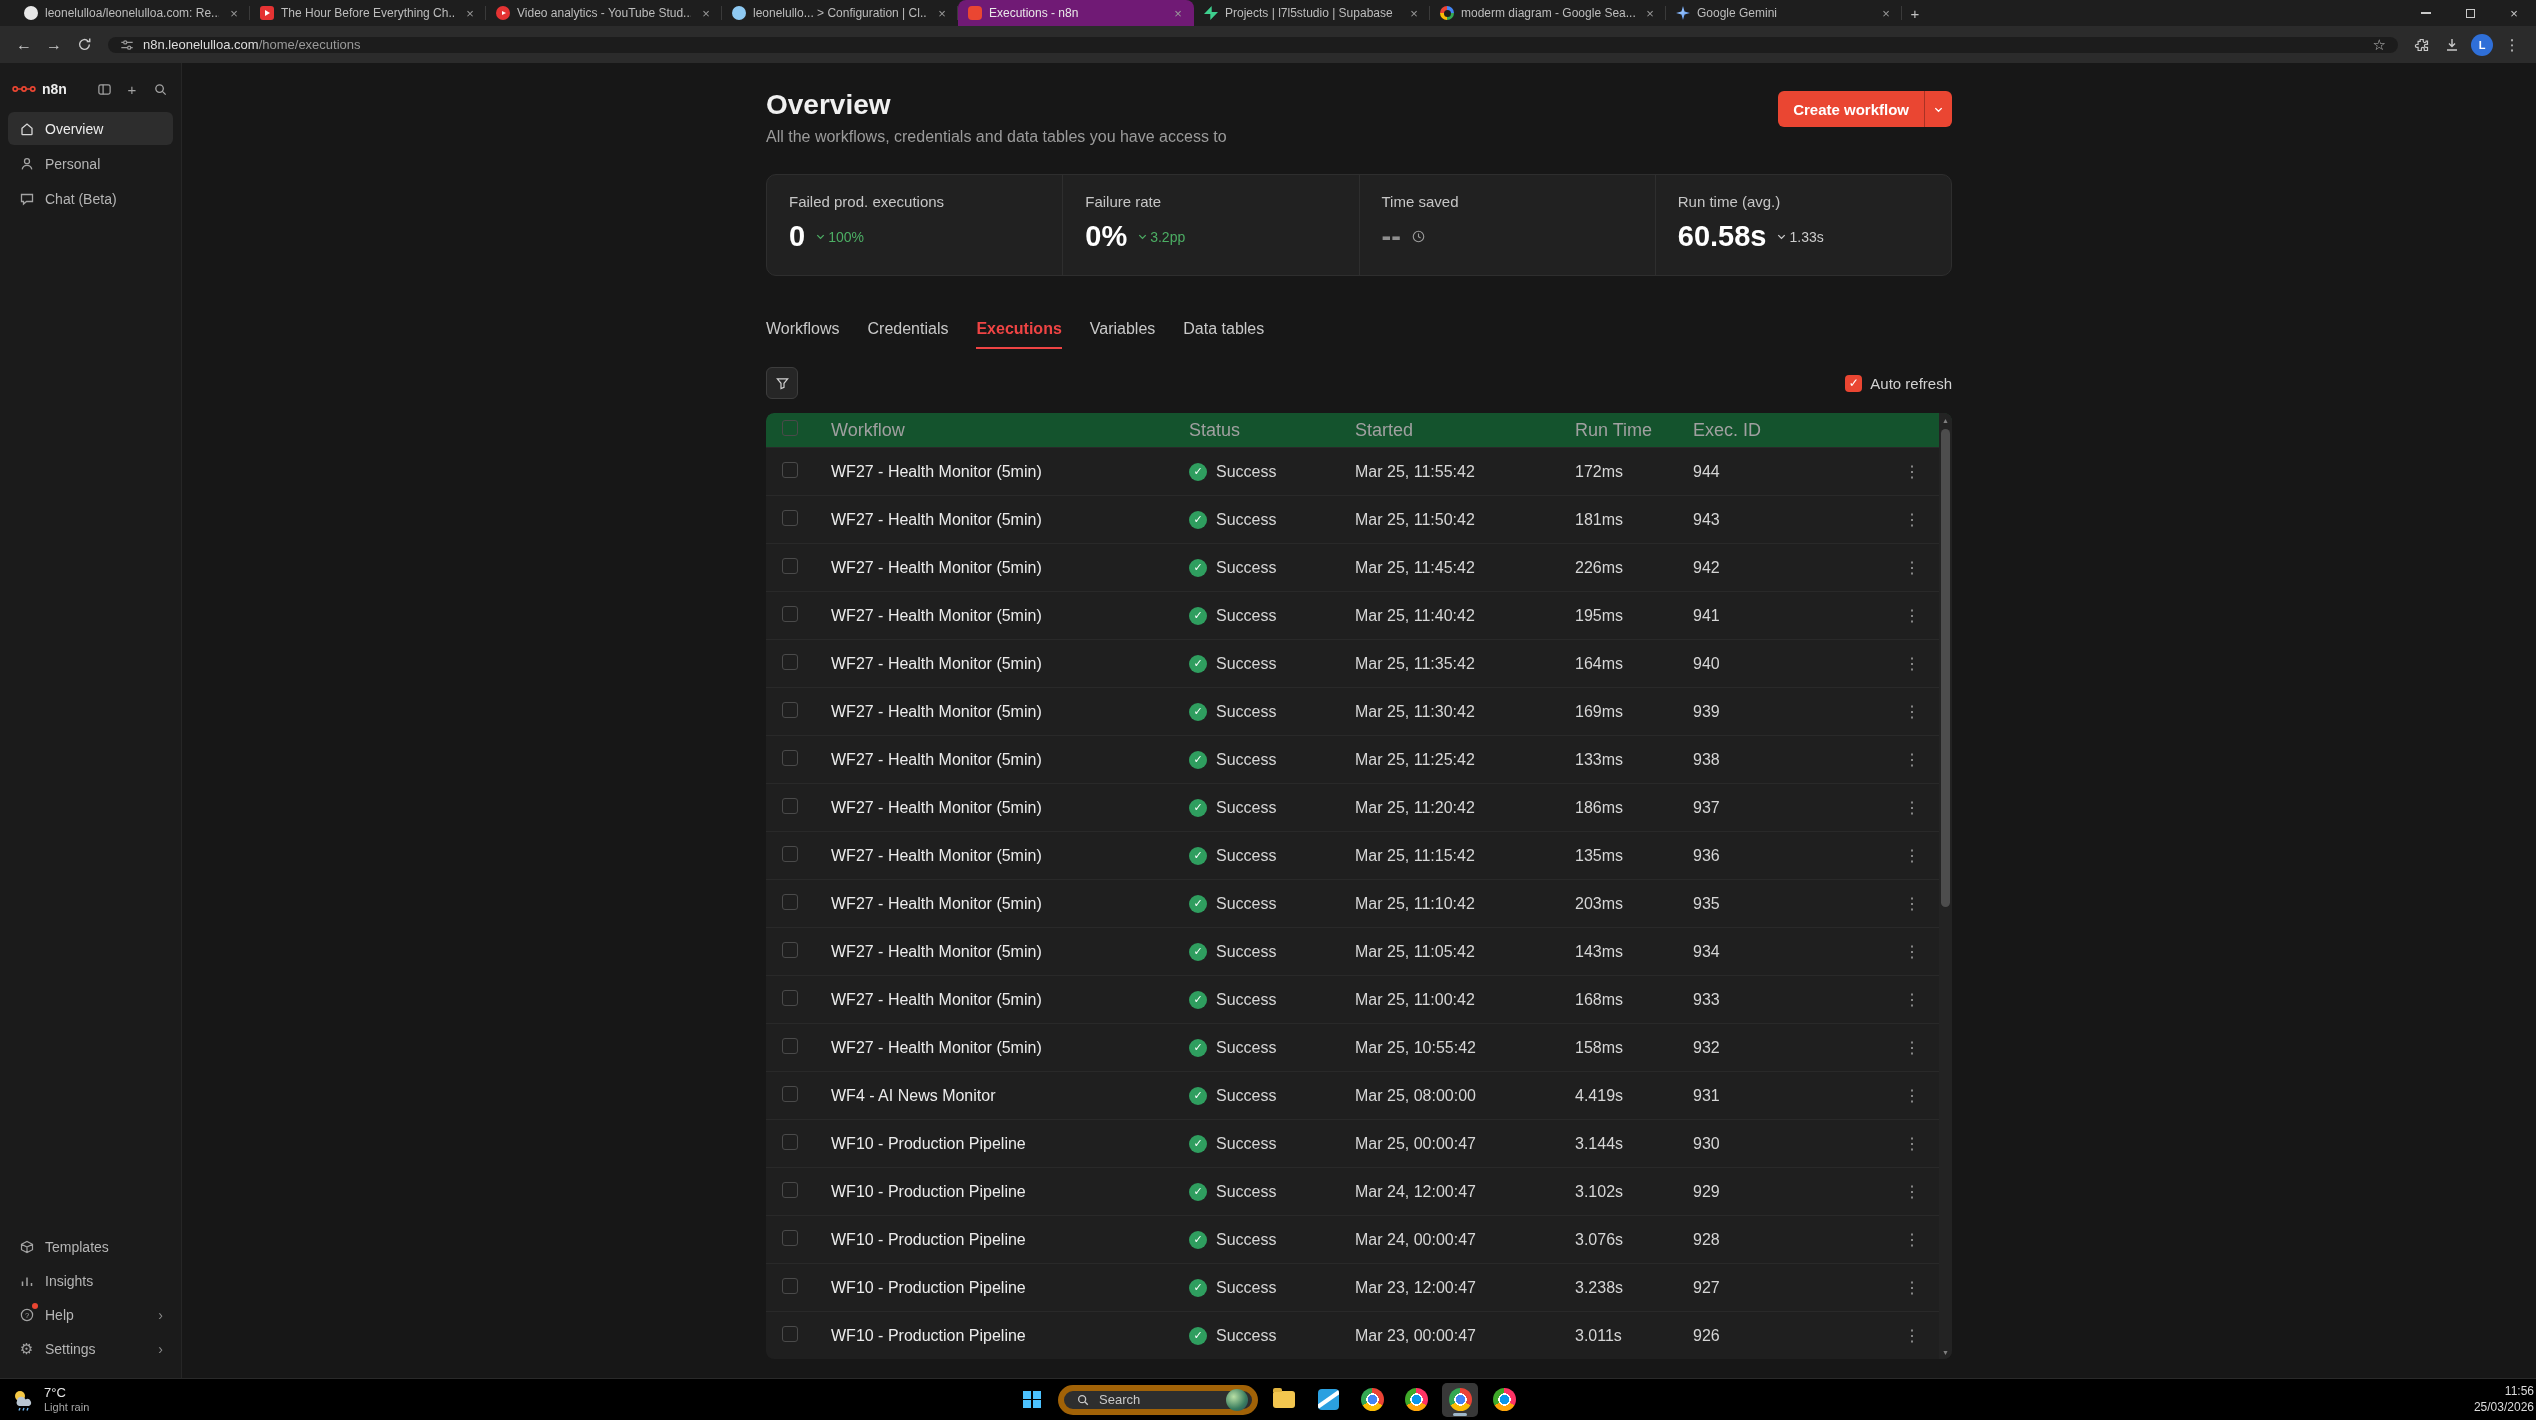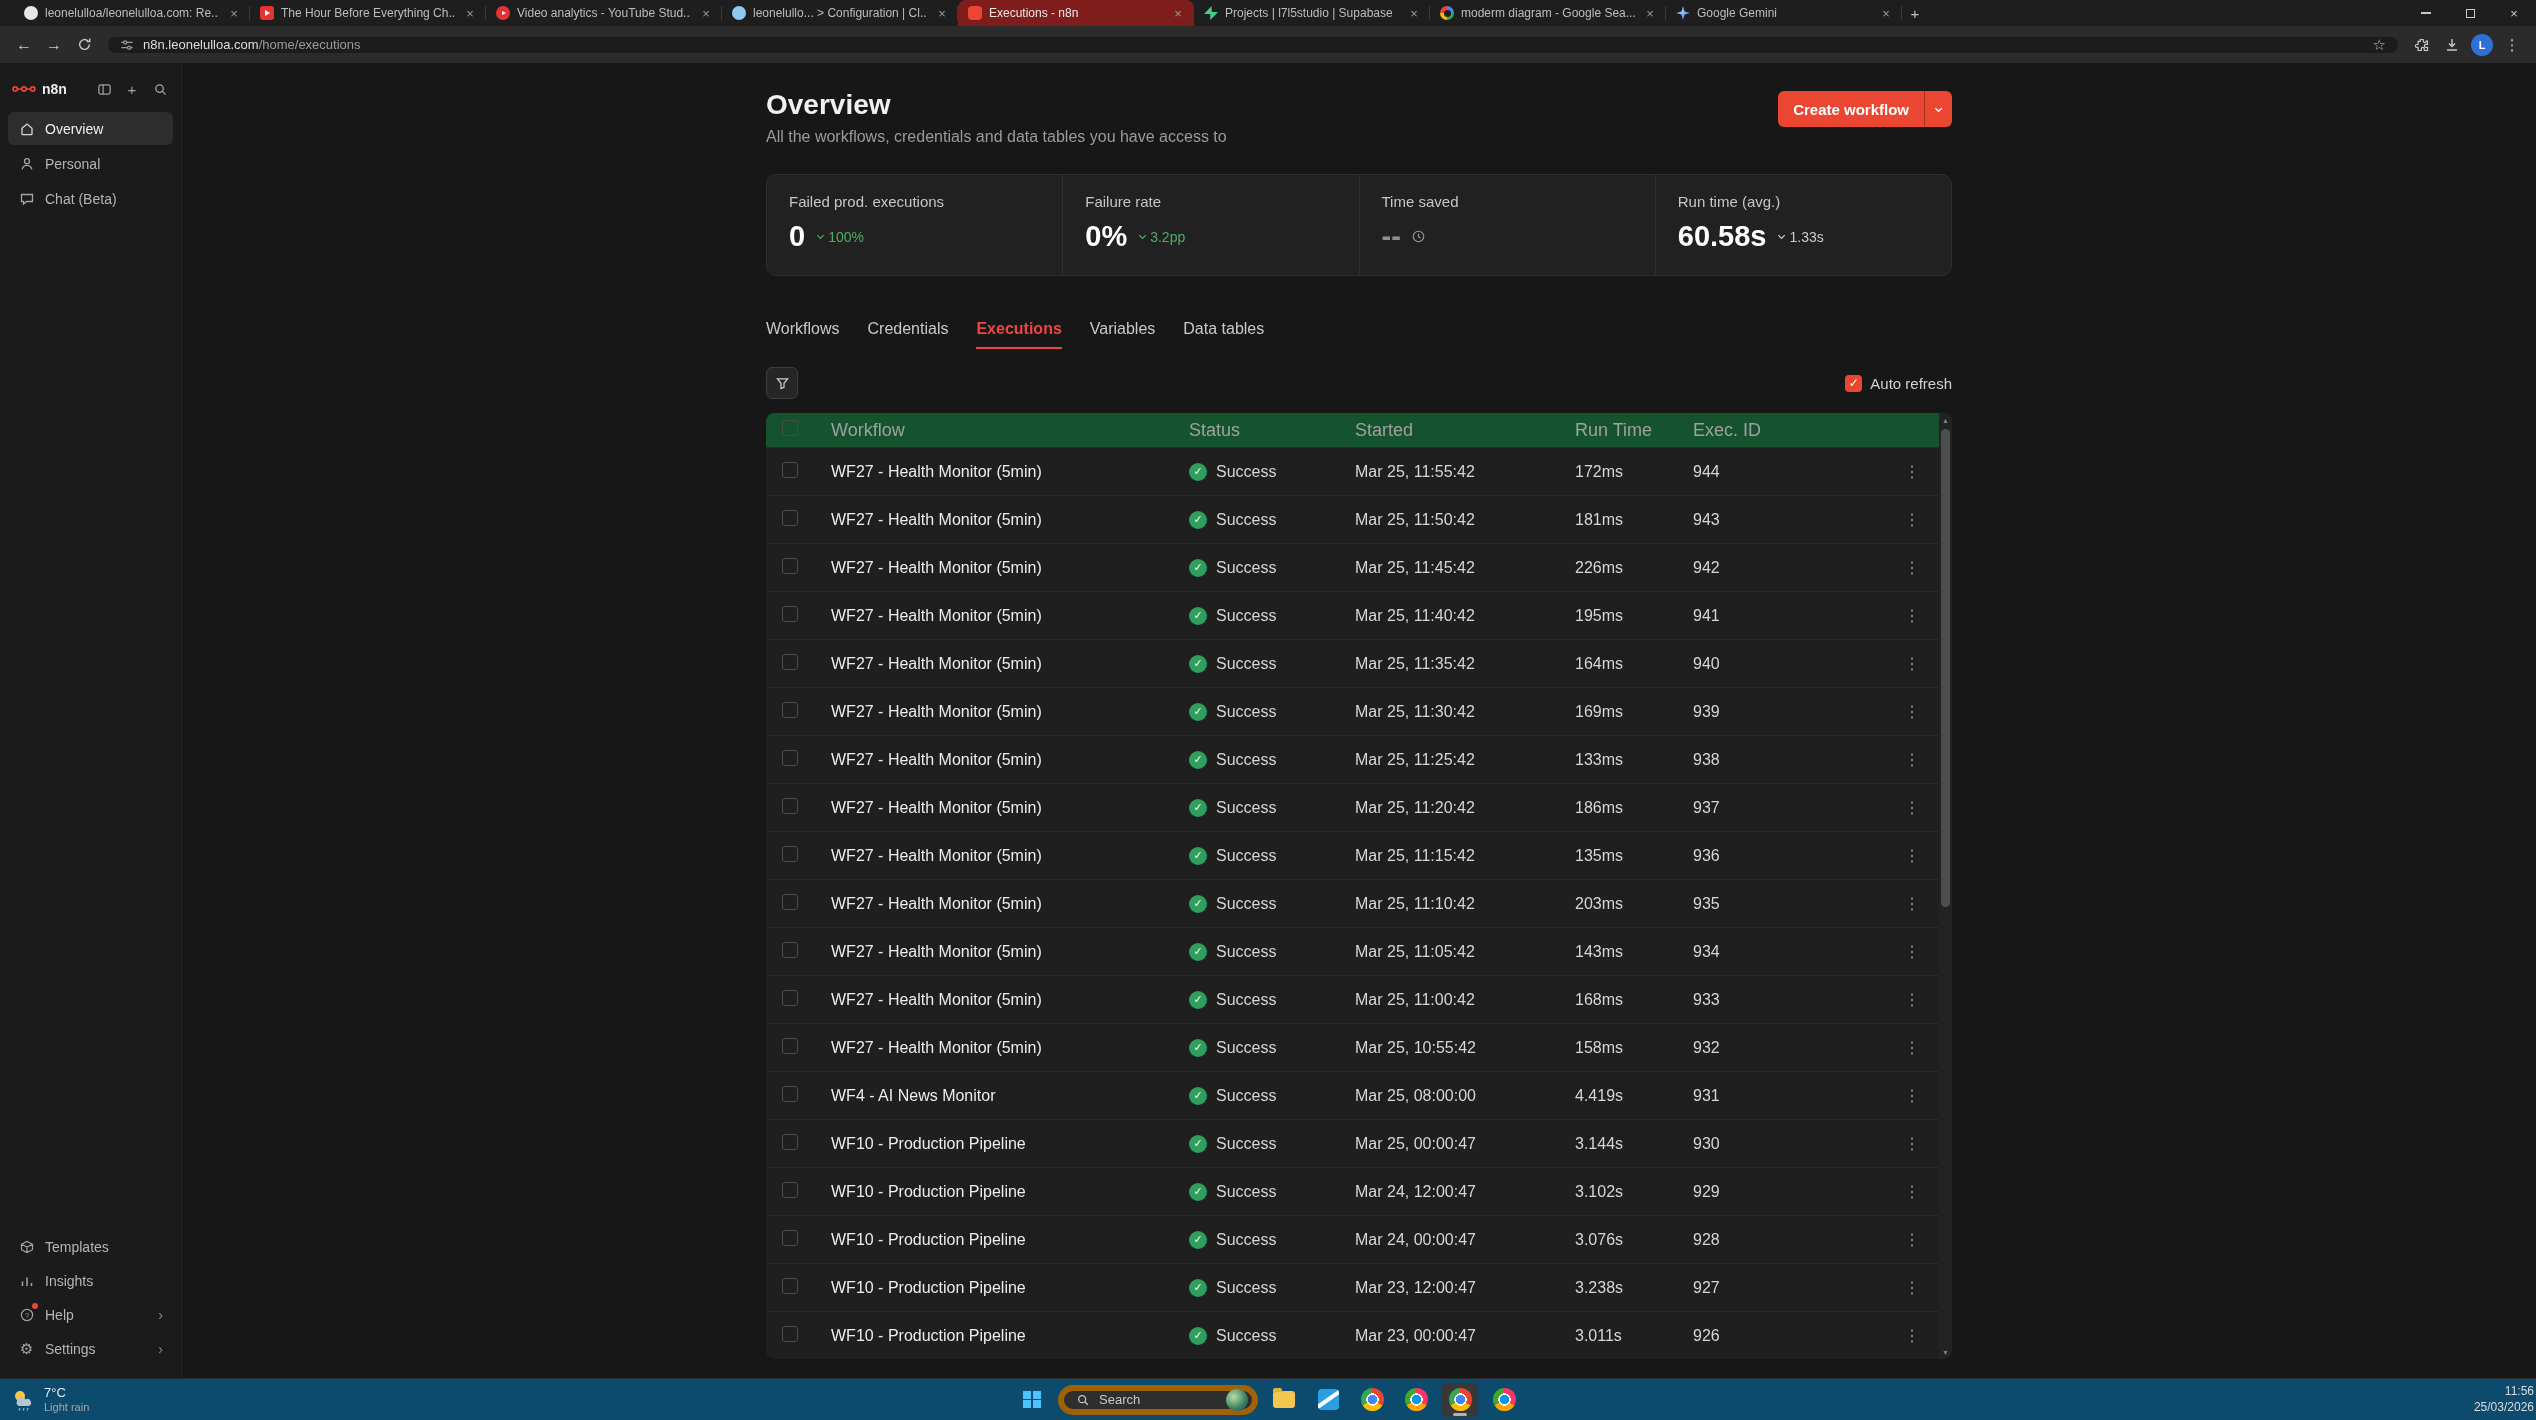--- a/index.html
+++ b/index.html
@@ -4,21 +4,21 @@
 <style>
   * { box-sizing: border-box; margin: 0; padding: 0; }
   html,body { width:2536px; height:1420px; background:#000; font-family:"Liberation Sans", sans-serif; overflow:hidden; }
   #screen { position:relative; width:2536px; height:1420px; background:#171717; display:flex; flex-direction:column; }
 
   
   .tabstrip { height:26px; background:#1e1e1e; display:flex; align-items:stretch; padding-left:14px; flex:0 0 auto; }
   .tabs { display:flex; flex:1; min-width:0; }
   .tab { width:236px; display:flex; align-items:center; gap:7px; padding:0 8px 0 10px; font-size:12px; color:#bdbdbd; position:relative; cursor:default; }
   .tab:not(.active)::after { content:""; position:absolute; right:0; top:6px; bottom:6px; width:1px; background:#3a3a3a; }
-  .tab.active { background:#7f1d1d; border-radius:8px 8px 0 0; color:#e9e9e9; }
+  .tab.active { background:#701a75; border-radius:8px 8px 0 0; color:#e9e9e9; }
   .tab-title { flex:1; white-space:nowrap; overflow:hidden; text-overflow:clip; }
   .tab-close { width:16px; height:16px; border-radius:50%; display:flex; align-items:center; justify-content:center; font-size:13px; color:#9a9a9a; flex:0 0 auto; }
   .fav { width:14px; height:14px; flex:0 0 auto; border-radius:3px; position:relative; }
   .fav-github { background:#e8e8e8; border-radius:50%; }
   .fav-youtube { background:#e53333; border-radius:3px; }
   .fav-youtube::after { content:""; position:absolute; left:5px; top:4px; border-left:5px solid #fff; border-top:3px solid transparent; border-bottom:3px solid transparent; }
   .fav-ytstudio { background:#e53333; border-radius:50%; }
   .fav-ytstudio::after { content:""; position:absolute; left:5.5px; top:4.5px; border-left:4.5px solid #fff; border-top:2.5px solid transparent; border-bottom:2.5px solid transparent; }
   .fav-cloud { background:#8ec9f2; border-radius:50%; }
   .fav-n8n { background:#ea4632; border-radius:4px; }
@@ -100,21 +100,21 @@
   .c-actions { justify-self:end; padding-right:32px; }
   .row-kebab { color:#9b9b9b; font-size:16px; }
   .row-checkbox, .hdr-checkbox { width:16px; height:16px; border:1.5px solid #4a4a4a; border-radius:3px; background:transparent; display:inline-block; }
 
   .vscroll { position:absolute; top:0; right:0; width:13px; height:100%; background:#232323; display:flex; flex-direction:column; align-items:center; }
   .vscroll .arr { height:14px; display:flex; align-items:center; justify-content:center; font-size:7px; color:#808080; }
   .vscroll .arr.down { margin-top:auto; }
   .thumb { position:absolute; top:16px; left:2px; width:9px; height:478px; background:#4d4d4d; border-radius:5px; }
 
   
-  .taskbar { height:42px; flex:0 0 auto; background:#0c4a6e; border-top:1px solid #2a2a2a; display:flex; align-items:center; position:relative; }
+  .taskbar { height:42px; flex:0 0 auto; background:#000000; border-top:1px solid #2a2a2a; display:flex; align-items:center; position:relative; }
   .tb-left { position:absolute; left:10px; display:flex; align-items:center; gap:8px; }
   .weather-text { line-height:1.2; }
   .weather-temp { font-size:13px; color:#e6e6e6; }
   .weather-desc { font-size:11px; color:#a8a8a8; }
   .tb-center { margin:0 auto; display:flex; align-items:center; gap:8px; }
   .winlogo { width:34px; height:34px; display:flex; align-items:center; justify-content:center; }
   .winlogo .grid4 { display:grid; grid-template-columns:8px 8px; grid-template-rows:8px 8px; gap:1.5px; }
   .winlogo .grid4 span { background:#4cc2ff; }
   .search-pill { width:200px; height:30px; background:#2e2e2e; border:6px solid #a16207; border-radius:15px; display:flex; align-items:center; padding:0 4px 0 12px; gap:9px; color:#c9c9c9; font-size:13px; }
   .search-img { margin-left:auto; width:22px; height:22px; border-radius:50%; background:radial-gradient(circle at 35% 35%, #b9e0a5, #3a7d5f 60%, #24455a); }

